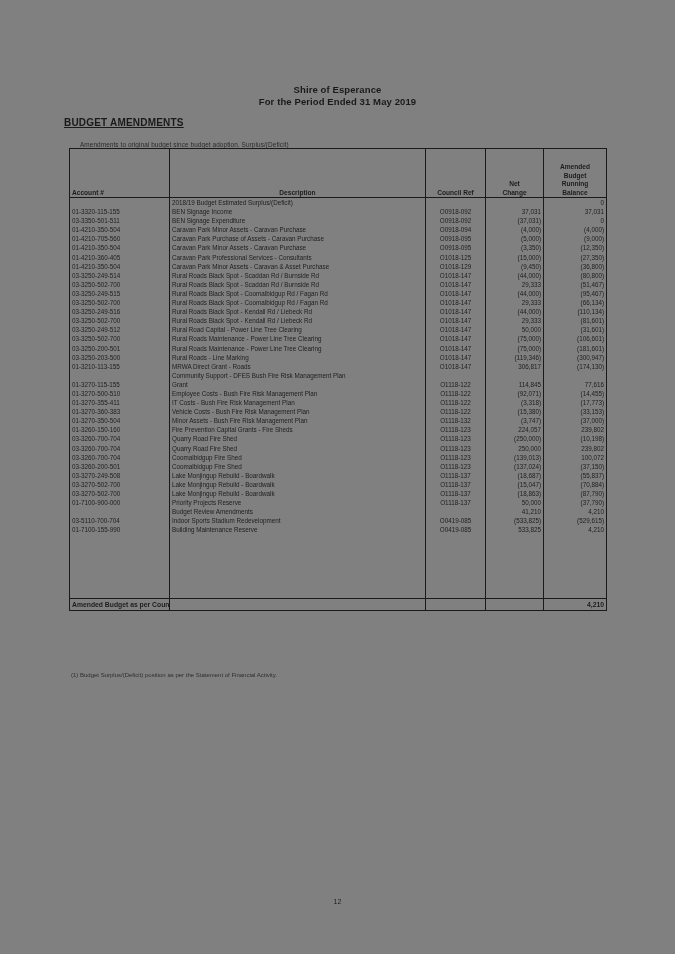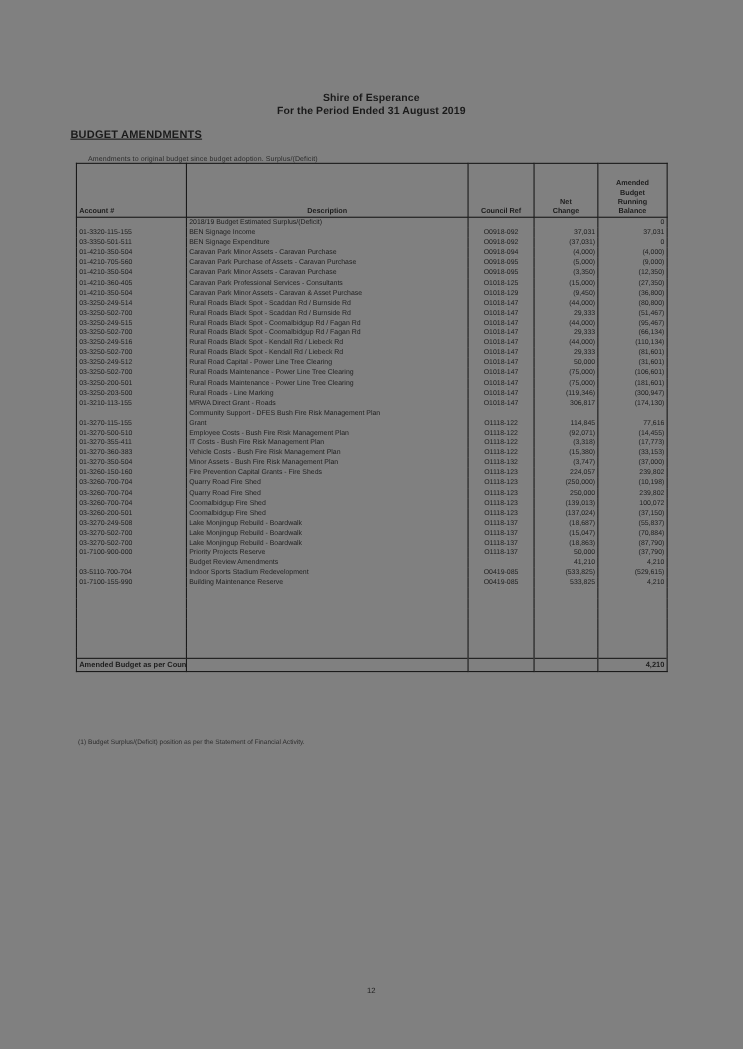--- a/index.html
+++ b/index.html
@@ -135,21 +135,21 @@
     color: #222;
   }
 </style>
 </head>
 <body>
 
 <div class="page">
 
   <div class="doc-head">
     <div>Shire of Esperance</div>
-    <div>For the Period Ended 31 August 2019</div>
+    <div>For the Period Ended 31 May 2019</div>
   </div>
 
   <div class="section-title">BUDGET AMENDMENTS</div>
 
   <div class="sub-note">Amendments to original budget since budget adoption. Surplus/(Deficit)</div>
 
   <div class="tbl-wrap">
     <table class="amend">
       <colgroup>
         <col class="c-acct">

